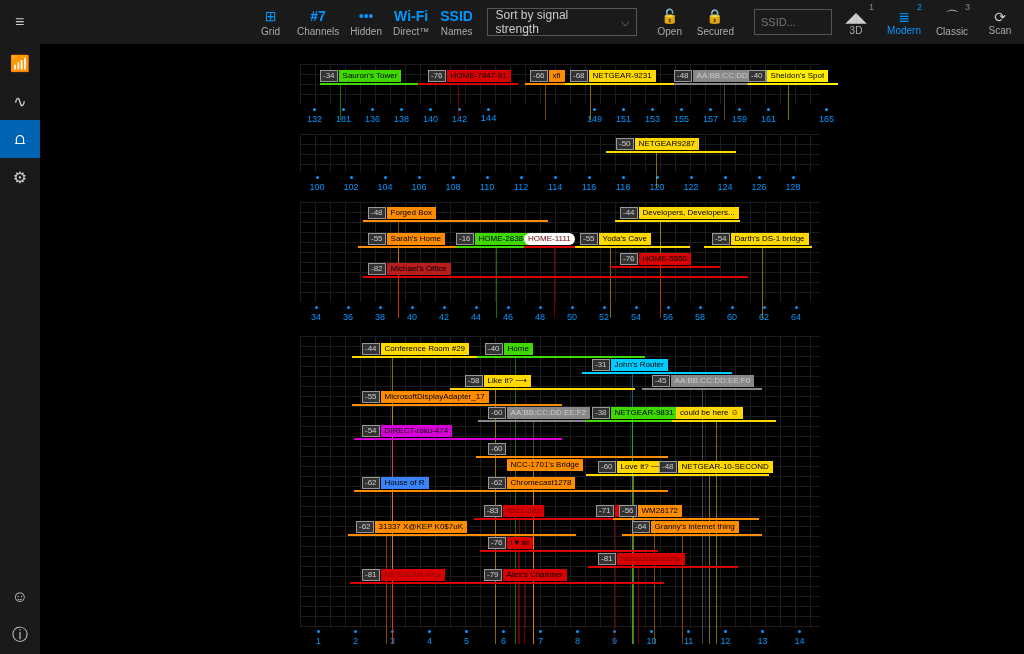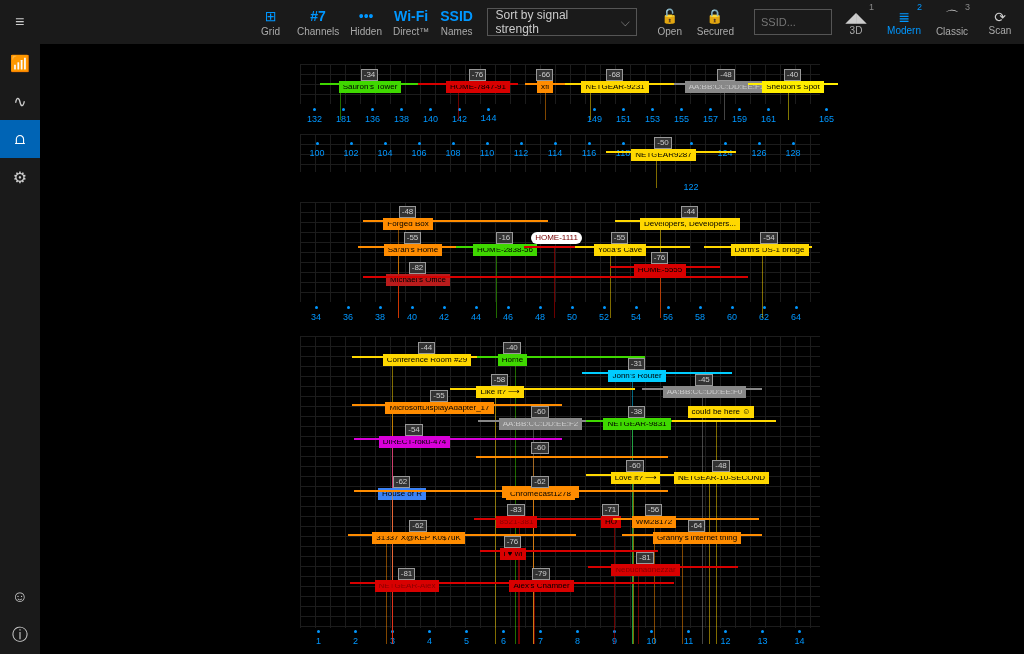--- a/index.html
+++ b/index.html
@@ -153,21 +153,20 @@
   align-items: center;
   font-size: 9px;
   color: #0097ff;
 }
 .tick .dot { width: 3px; height: 3px; background: #0097ff; border-radius: 50%; margin-bottom: 3px;}
 .net {
   position: absolute;
   height: 13px;
   display: flex;
   align-items: center;
-  flex-direction: column;
 }
 .net .bar {
   position: absolute;
   height: 2px;
   left: 0; right: 0;
   top: 14px;
 }
 .net .sig {
   background: #333;
   border: 1px solid #999;
@@ -407,21 +406,21 @@
           <div>116</div>
         </div>
         <div class="tick" style="width: 34px;">
           <div class="dot"></div>
           <div>118</div>
         </div>
         <div class="tick" style="width: 34px;">
           <div class="dot"></div>
           <div>120</div>
         </div>
-        <div class="tick" style="width: 34px; gap: 34px;">
+        <div class="tick" style="width: 34px;">
           <div class="dot"></div>
           <div>122</div>
         </div>
         <div class="tick" style="width: 34px;">
           <div class="dot"></div>
           <div>124</div>
         </div>
         <div class="tick" style="width: 34px;">
           <div class="dot"></div>
           <div>126</div>
@@ -750,20 +749,20 @@
         <span class="name" style="background: rgb(216, 0, 0); color: rgb(136, 0, 0);">Nebuchadnezzar</span>
         <div class="bar" style="background: rgb(216, 0, 0); left: -10px; width: 150px;"></div>
         <div style="position: absolute; width: 1px; background: rgb(216, 0, 0); opacity: 0.5; left: 40px; top: 14px; height: 78px;"></div>
       </div>
       <div class="net" style="left: 322px; top: 232px; width: 90px;">
         <span class="sig">-81</span>
         <span class="name" style="background: rgb(216, 0, 0); color: rgb(136, 0, 0);">NETGEAR-Alex</span>
         <div class="bar" style="background: rgb(216, 0, 0); left: -12px; width: 252px;"></div>
         <div style="position: absolute; width: 1px; background: rgb(216, 0, 0); opacity: 0.5; left: 30px; top: 14px; height: 62px;"></div>
       </div>
-      <div class="net" style="left: 454px; top: 232px; width: 95px;">
+      <div class="net" style="left: 444px; top: 232px; width: 95px;">
         <span class="sig">-79</span>
         <span class="name" style="background: rgb(216, 0, 0);">Alex's Chamber</span>
         <div class="bar" style="background: rgb(216, 0, 0); left: -10px; width: 190px;"></div>
         <div style="position: absolute; width: 1px; background: rgb(216, 0, 0); opacity: 0.5; left: 40px; top: 14px; height: 62px;"></div>
       </div>
     </div>
   </div>
 
 </body></html>

